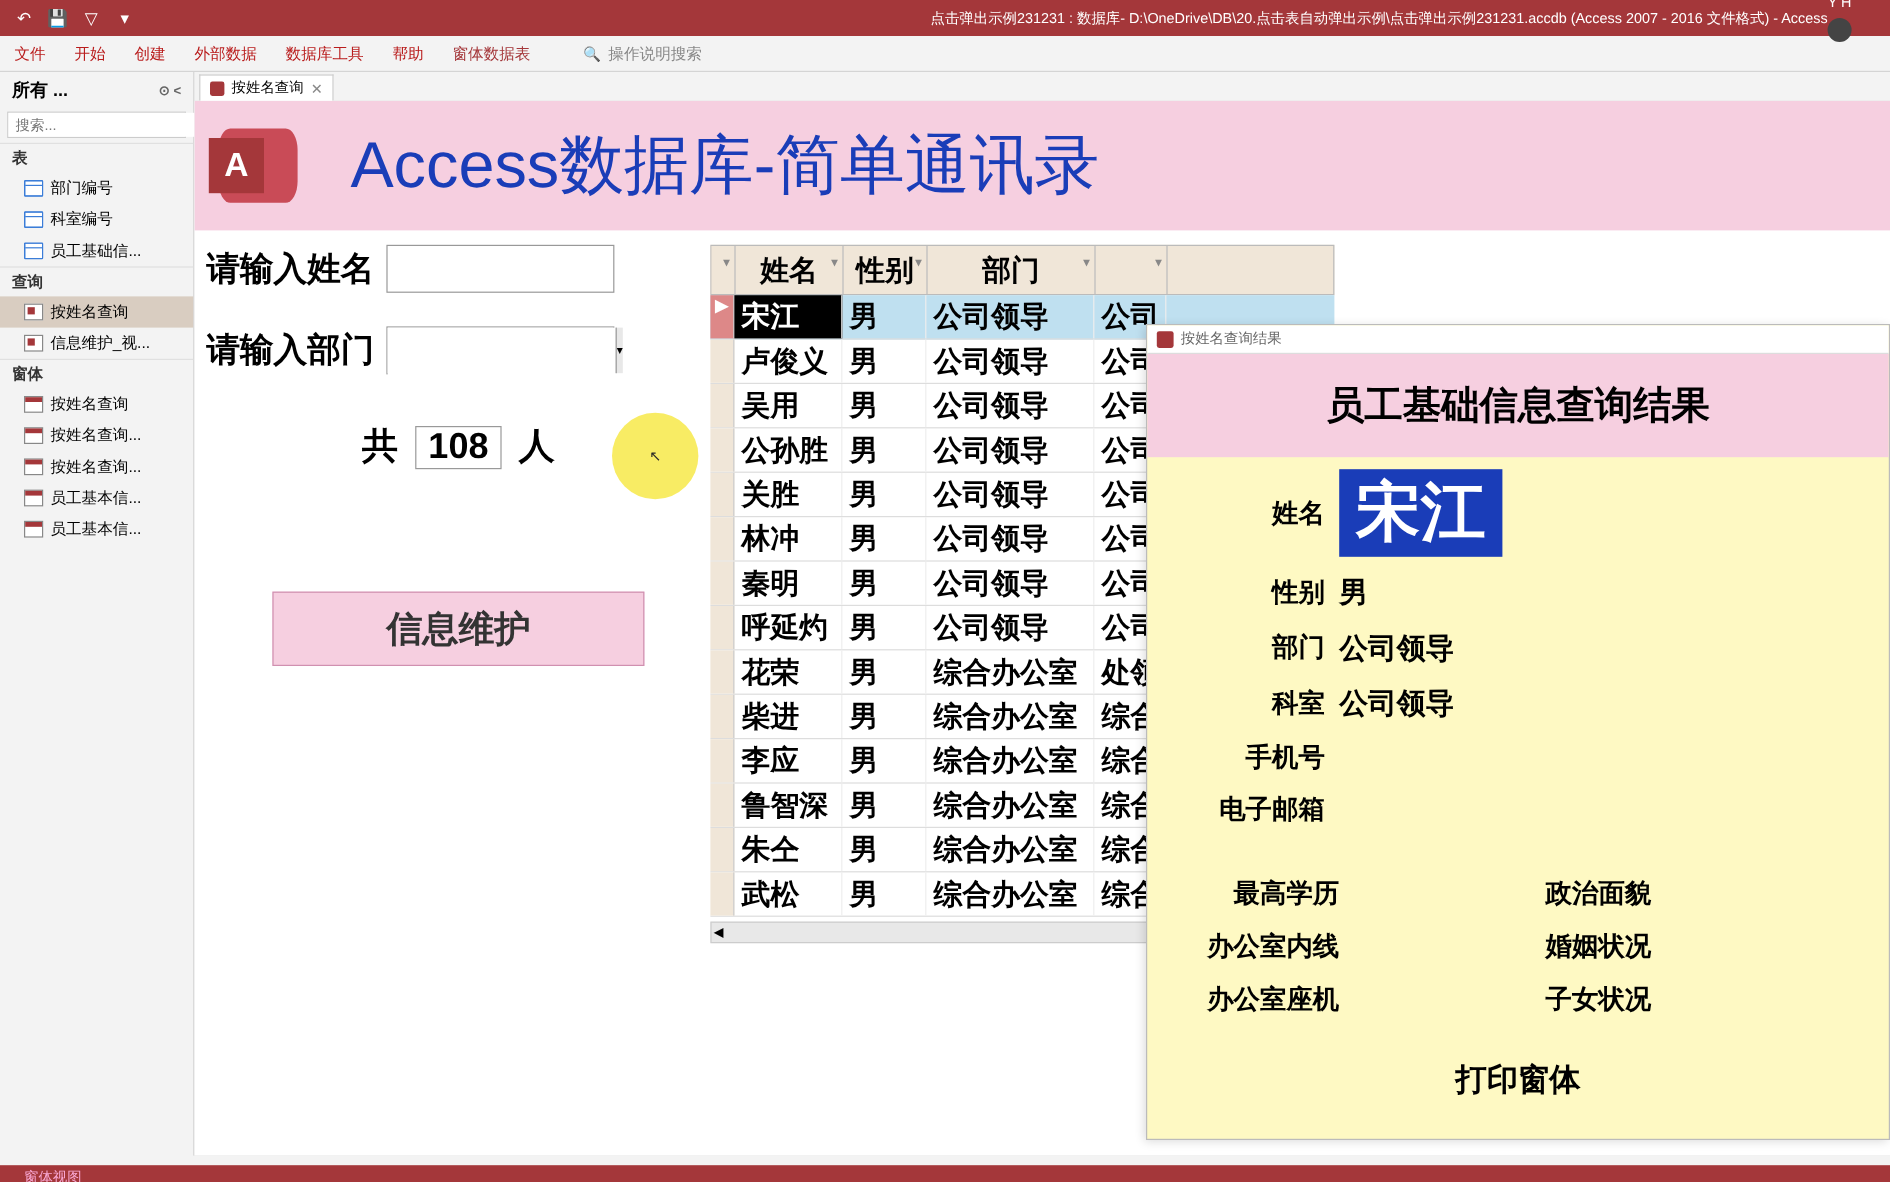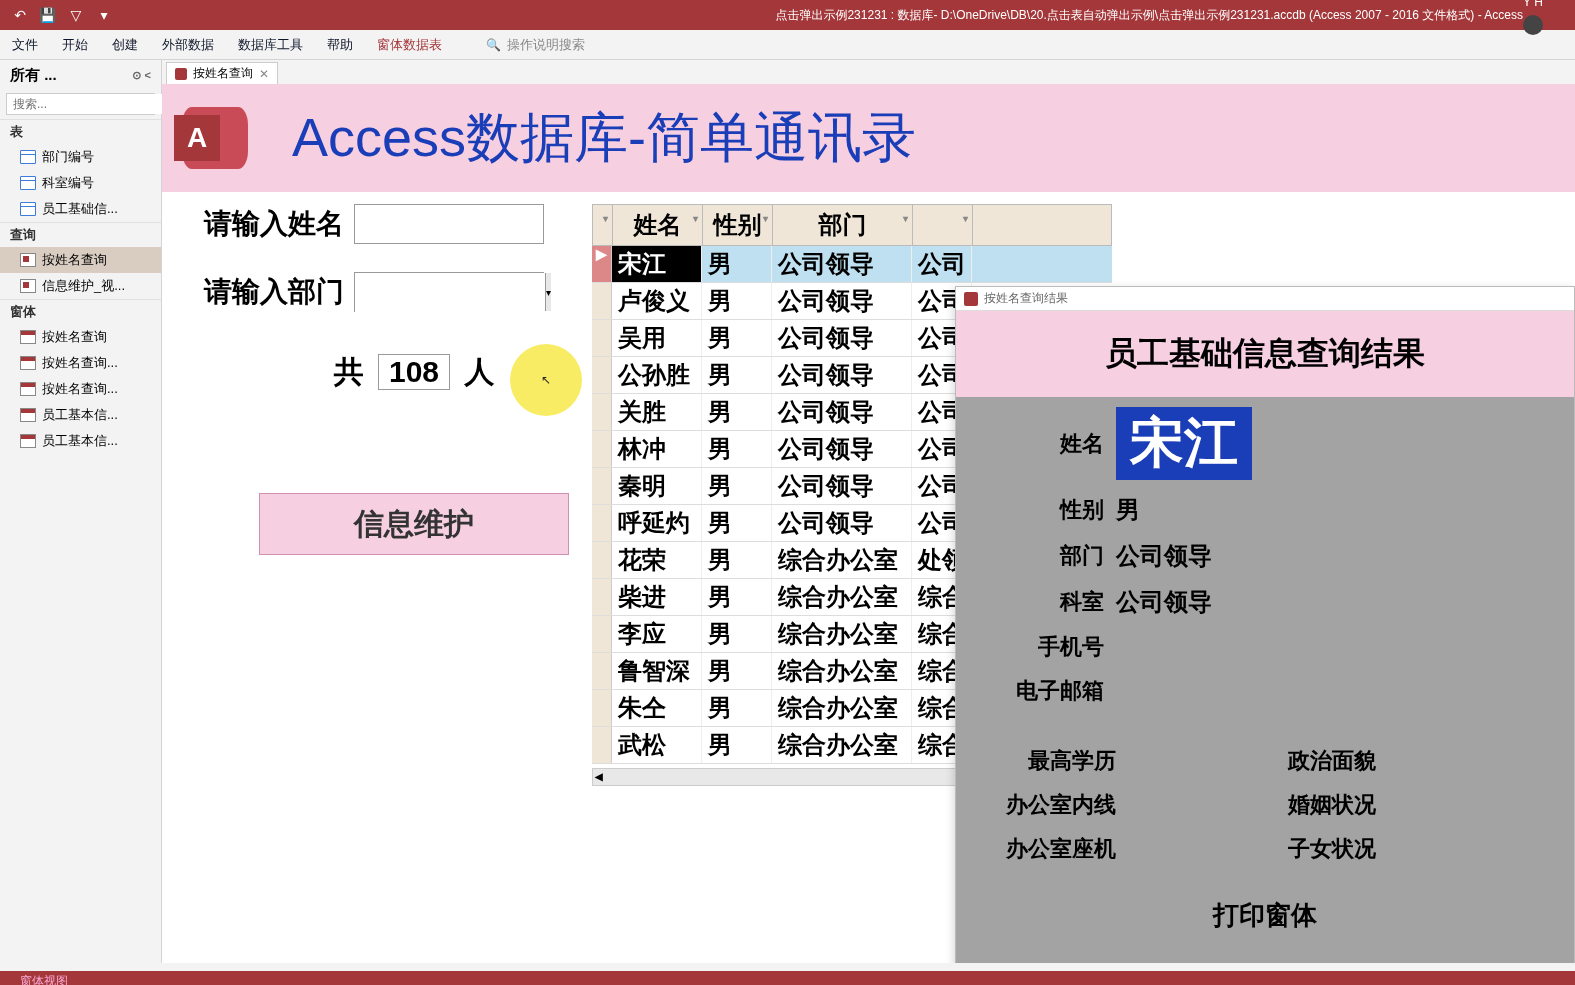--- a/index.html
+++ b/index.html
@@ -8,21 +8,21 @@
 
 .titlebar { height: 30px; background: #a4373a; display: flex; align-items: center; color: #fff; font-size: 12px; padding: 0 8px; }
 .titlebar .qat { display: flex; gap: 4px; align-items: center; }
 .titlebar .qat-btn { width: 24px; height: 24px; display: flex; align-items: center; justify-content: center; color: #fff; font-size: 14px; }
 .titlebar .title { flex: 1; text-align: right; font-size: 12px; overflow: hidden; white-space: nowrap; }
 .titlebar .user { display: flex; align-items: center; gap: 6px; padding-right: 24px; flex-direction: column; }
 .titlebar .avatar { width: 20px; height: 20px; border-radius: 50%; background: #444; }
 
 
 .ribbon { height: 30px; background: #f3f3f3; display: flex; align-items: center; border-bottom: 1px solid #d4d4d4; padding-left: 12px; gap: 24px; font-size: 13px; }
-.ribbon .tab { color: #0f172a; cursor: pointer; }
+.ribbon .tab { color: #b91c1c; cursor: pointer; }
 .ribbon .tab.active { color: #a4373a; }
 .ribbon .search { margin-left: 20px; color: #888; display: flex; align-items: center; gap: 6px; }
 .ribbon .search::before { content: "🔍"; font-size: 12px; }
 
 
 .main { display: flex; height: calc(100% - 60px - 22px); }
 
 
 .nav { width: 162px; background: #f3f3f3; border-right: 1px solid #d4d4d4; font-size: 13px; }
 .nav-header { padding: 6px 10px; font-weight: bold; font-size: 15px; display: flex; align-items: center; justify-content: space-between; }
@@ -51,21 +51,21 @@
 .form-body { flex: 1; background: #fff; position: relative; overflow: hidden; }
 
 
 .form-header { background: #f6cfe0; height: 108px; display: flex; align-items: center; padding-left: 12px; gap: 36px; }
 .access-logo { width: 82px; height: 82px; position: relative; }
 .access-logo .cyl { position: absolute; left: 8px; top: 10px; width: 66px; height: 62px; background: #c94b57; border-radius: 10px / 18px; }
 .access-logo .badge { position: absolute; left: 0; top: 18px; width: 46px; height: 46px; background: #a4373a; display: flex; align-items: center; justify-content: center; color: #fff; font-size: 28px; font-weight: bold; }
 .form-title { color: #1a3db8; font-size: 54px; font-weight: normal; }
 
 
-.form-inputs { position: absolute; left: 10px; top: 120px; width: 420px; margin-left: 32px; }
+.form-inputs { position: absolute; left: 10px; top: 120px; width: 420px; }
 .form-row { display: flex; align-items: center; gap: 10px; margin-bottom: 28px; }
 .form-row label { font-size: 28px; font-weight: bold; }
 .form-row input[type=text] { width: 190px; height: 40px; border: 1px solid #999; font-size: 20px; padding: 0 6px; }
 .form-row .combo { width: 190px; height: 40px; border: 1px solid #999; display: flex; }
 .form-row .combo input { flex: 1; border: none; font-size: 20px; padding: 0 6px; }
 .form-row .combo .drop { width: 22px; background: #e8e8e8; border-left: 1px solid #999; display: flex; align-items: center; justify-content: center; font-size: 10px; }
 .count-row { text-align: center; font-size: 30px; font-weight: bold; margin-top: 40px; }
 .count-row .count-box { display: inline-block; border: 1px solid #999; padding: 0px 10px; margin: 0 6px; }
 .maint-btn { margin: 100px auto 0; width: 310px; height: 62px; background: #f6cfe0; border: 1px solid #d090b0; display: flex; align-items: center; justify-content: center; font-size: 30px; font-weight: bold; color: #333; cursor: pointer; }
 
@@ -86,21 +86,21 @@
 .dt-row.selected .sel { background: #d88; color: #fff; }
 .dt-row.selected .name-cell { background: #000; color: #fff; }
 .col-name { width: 90px; }
 .col-sex { width: 70px; }
 .col-dept { width: 140px; }
 .col-last { width: 60px; }
 .dt-scroll { height: 18px; background: #e8e8e8; border: 1px solid #ccc; margin-top: 4px; position: relative; }
 .dt-scroll::before { content: "◀"; position: absolute; left: 2px; font-size: 10px; top: 2px; }
 
 
-.popup { position: absolute; right: 0; top: 202px; width: 620px; background: #a3a3a3; border: 1px solid #bbb; box-shadow: -2px 2px 8px rgba(0,0,0,0.15); height: 680px; overflow: hidden; }
+.popup { position: absolute; right: 0; top: 186px; width: 620px; background: #fef9c3; border: 1px solid #bbb; box-shadow: -2px 2px 8px rgba(0,0,0,0.15); height: 680px; overflow: hidden; }
 .popup-title { height: 24px; background: #fff; border-bottom: 1px solid #ddd; display: flex; align-items: center; padding: 0 8px; font-size: 12px; color: #666; gap: 6px; }
 .popup-title .aicon { width: 14px; height: 14px; background: #a4373a; border-radius: 2px; }
 .popup-header { background: #f6cfe0; height: 86px; display: flex; align-items: center; justify-content: center; font-size: 32px; font-weight: bold; }
 .popup-body { padding: 10px 20px; }
 .popup-row { display: flex; align-items: center; margin-bottom: 14px; }
 .popup-row .lbl { width: 140px; text-align: right; font-size: 22px; font-weight: bold; padding-right: 12px; }
 .popup-row .val { font-size: 24px; font-weight: bold; }
 .popup-row .val.big { font-size: 54px; background: #1a3db8; color: #fff; padding: 0 14px; }
 .popup-lower { display: flex; gap: 120px; margin-top: 40px; }
 .popup-col { }

